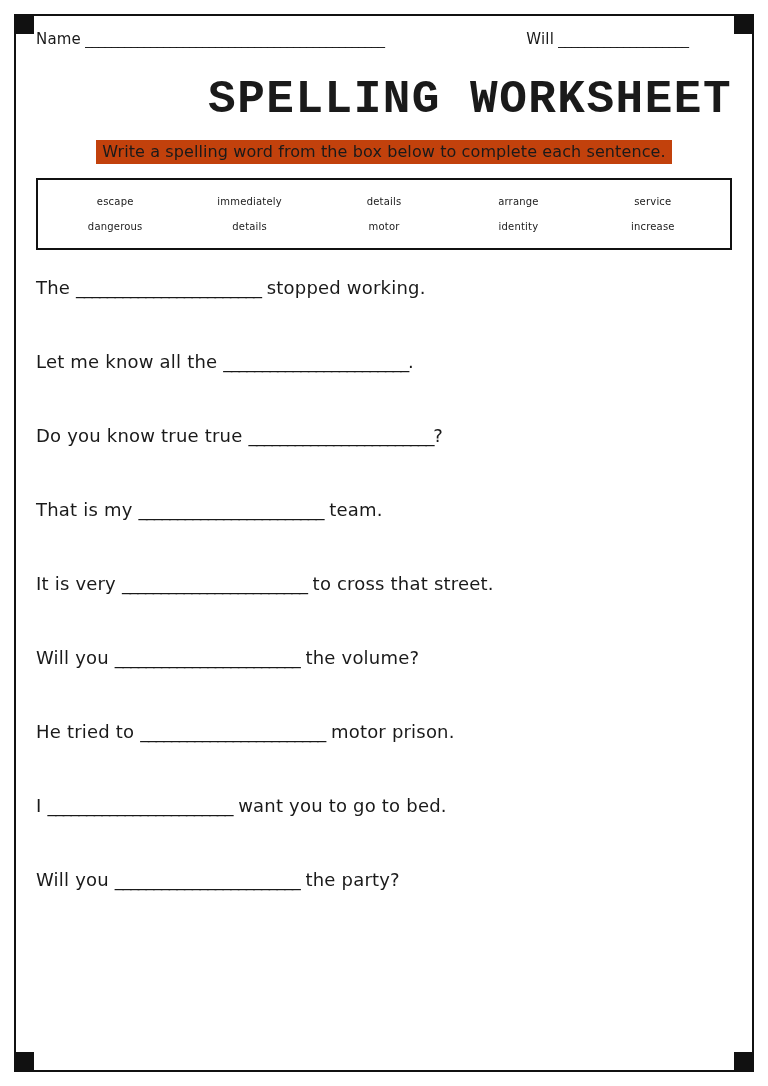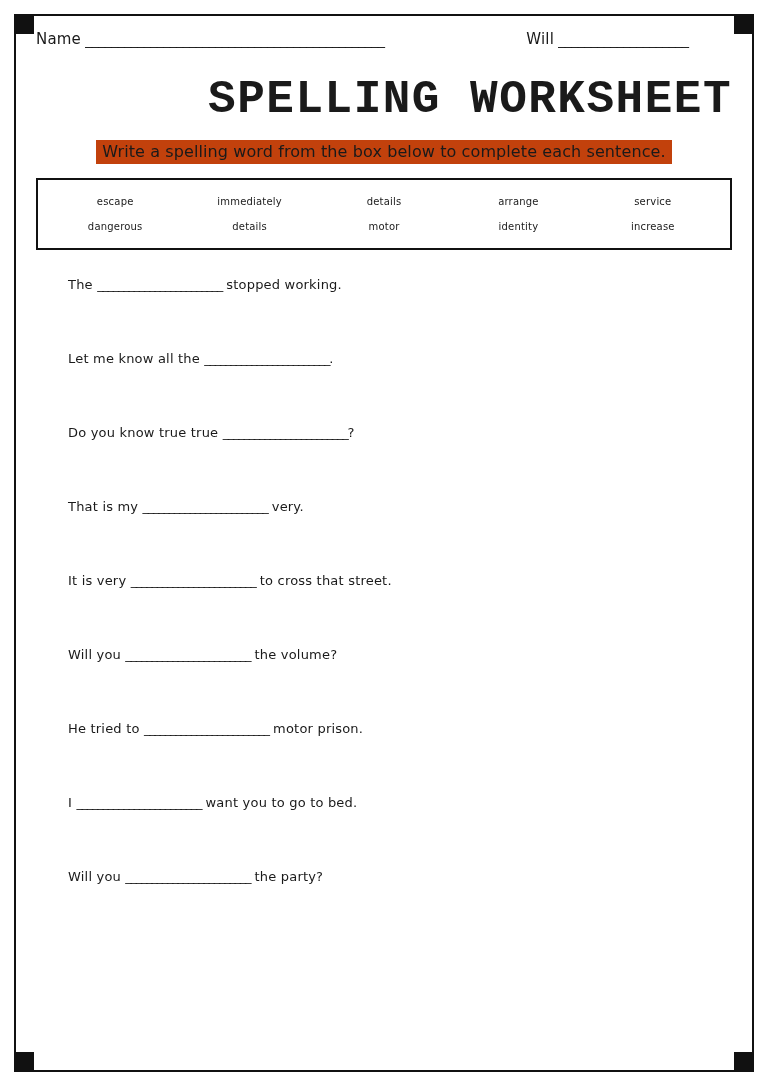--- a/index.html
+++ b/index.html
@@ -114,26 +114,25 @@
     flex: 1 1 0;
     text-align: center;
     font-size: 10px;
     letter-spacing: 0.2px;
   }
 
   .sentences {
     margin-top: 28px;
   }
   .sentence {
-    font-size: 13px;
+    font-size: 18px;
     letter-spacing: 0.2px;
     height: 74px;
     line-height: 1.1;
     white-space: nowrap;
-    margin-left: 32px;
   }
   .blank {
     letter-spacing: -1.3px;
     display: inline-block;
   }
 </style>
 </head>
 <body>
 
 <div class="page">
@@ -184,21 +183,21 @@
 
       <div class="sentence">
         <span>Let me know all the </span><span class="blank">________________________</span><span>.</span>
       </div>
 
       <div class="sentence">
         <span>Do you know true true </span><span class="blank">________________________</span><span>?</span>
       </div>
 
       <div class="sentence">
-        <span>That is my </span><span class="blank">________________________</span><span> very.</span>
+        <span>That is my </span><span class="blank">________________________</span><span> team.</span>
       </div>
 
       <div class="sentence">
         <span>It is very </span><span class="blank">________________________</span><span> to cross that street.</span>
       </div>
 
       <div class="sentence">
         <span>Will you </span><span class="blank">________________________</span><span> the volume?</span>
       </div>
 

